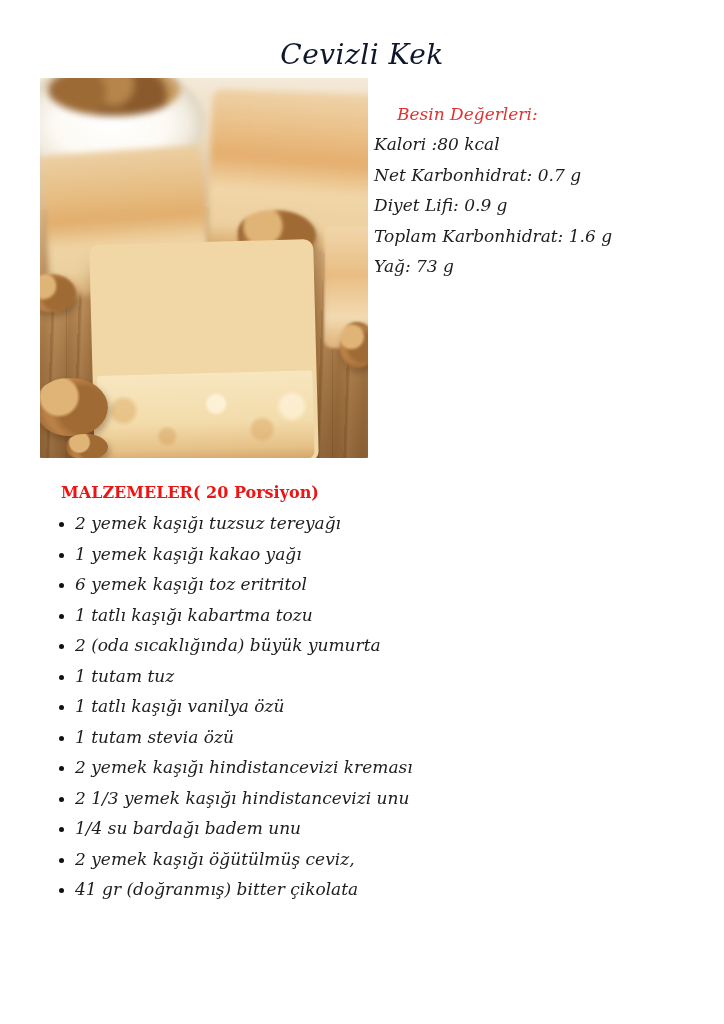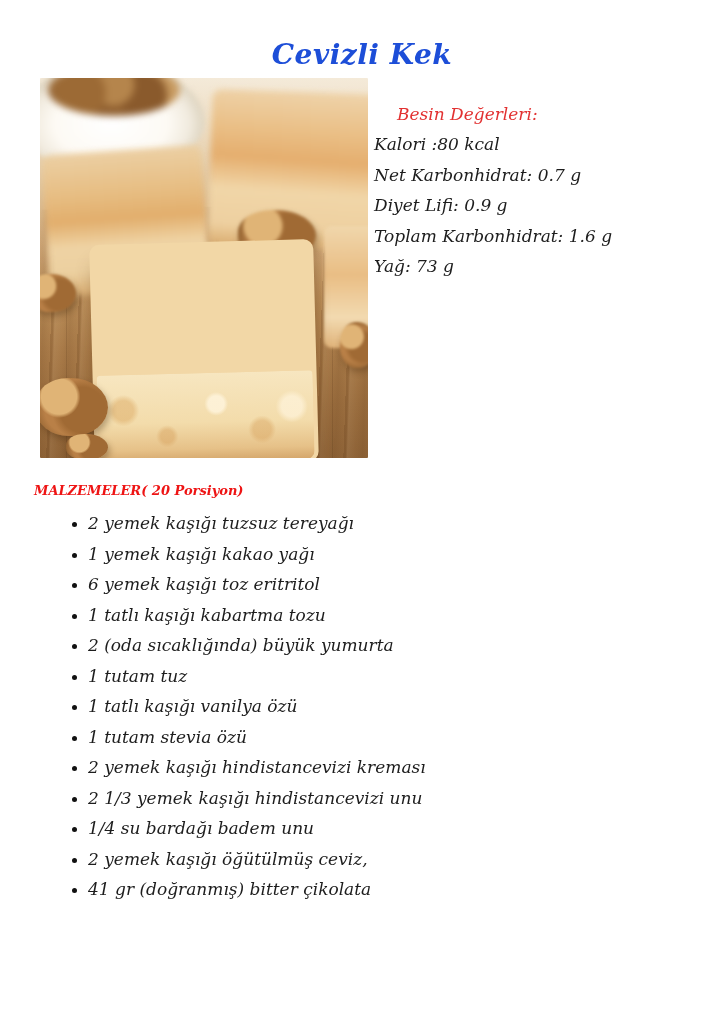--- a/index.html
+++ b/index.html
@@ -5,22 +5,22 @@
   * { margin:0; padding:0; box-sizing:border-box; }
   html,body { background:#ffffff; }
   body { font-family:"DejaVu Serif","Liberation Serif",serif; }
   .page {
     position:relative; width:724px; height:1024px; margin:0 auto;
     background:#ffffff; overflow:hidden;
   }
   
   .title {
     position:absolute; top:38px; left:0; right:0;
-    text-align:center; font-size:28px; font-weight:bold; font-style:italic;
-    color:#1d4ed8; letter-spacing:0.5px;
+    text-align:center; font-size:28px; font-weight:normal; font-style:italic;
+    color:#0f172a; letter-spacing:0.5px;
   }
   
   .photo {
     position:absolute; left:40px; top:78px; width:328px; height:380px;
     overflow:hidden; border-radius:1px;
     background:linear-gradient(180deg,
       #f4ead9 0%, #eddcc1 14%, #ddc199 30%, #cda575 44%,
       #b98c57 58%, #a87a48 72%, #9a6d3e 86%, #8e6337 100%);
   }
   .photo > div { position:absolute; }
@@ -117,25 +117,25 @@
     font-style:italic; font-size:17px; color:#1d1d1d;
   }
   .nut-heading {
     color:#e23131; height:30.4px; line-height:30.4px; font-size:17px;margin-left:23px;
   }
   .nut-line {
     height:30.4px; line-height:30.4px; white-space:pre-wrap;
   }
   
   .ing-heading {
-    position:absolute; left:34px; top:483px;
-    font-size:13px; font-weight:bold; font-style:italic; color:#ee1414;
+    position:absolute; left:61px; top:483px;
+    font-size:16px; font-weight:bold; color:#ee1414;
   }
   .ing-list {
-    position:absolute; left:43px; top:514px; width:620px;
+    position:absolute; left:30px; top:514px; width:620px;
     list-style:disc; padding-left:45px;
     font-style:italic; font-size:17px; color:#1d1d1d;
   }
   .ing-list li {
     height:18px; line-height:18px; margin-bottom:12.5px;
   }
   .ing-list li::marker { color:#111; font-size:15px; }
 </style>
 </head>
 <body>

